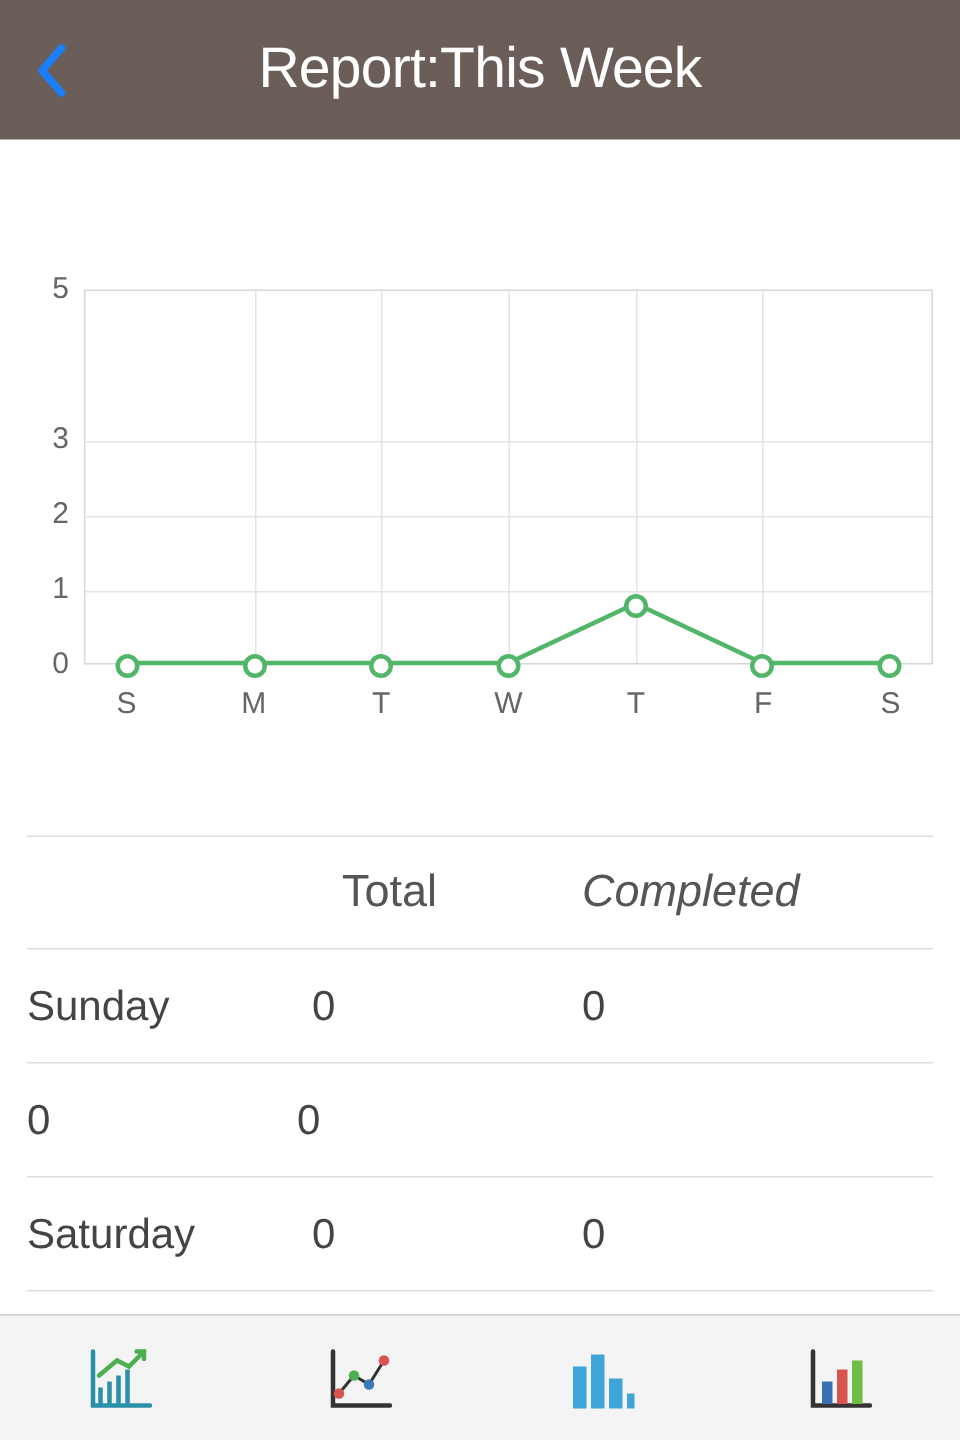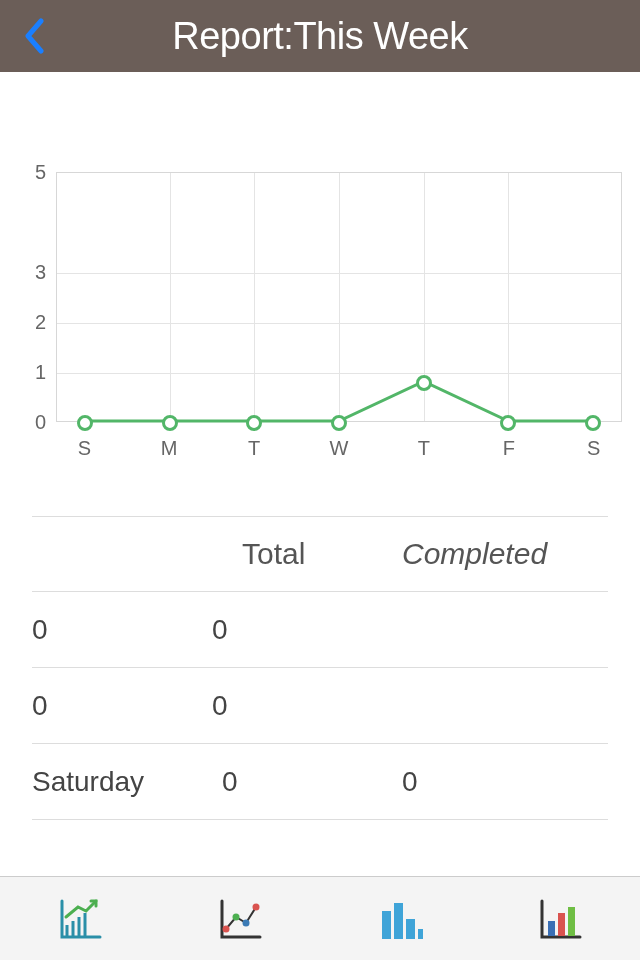--- a/index.html
+++ b/index.html
@@ -5,21 +5,21 @@
     * { margin: 0; padding: 0; box-sizing: border-box; }
     body {
       width: 640px;
       height: 960px;
       font-family: -apple-system, "Helvetica Neue", Arial, sans-serif;
       background: #fff;
       overflow: hidden;
       position: relative;
     }
     .header {
-      height: 72px;
+      height: 93px;
       background: #6b5e58;
       display: flex;
       align-items: center;
       position: relative;
     }
     .back-btn {
       position: absolute;
       left: 16px;
       top: 50%;
       transform: translateY(-50%);
@@ -91,22 +91,22 @@
       top: 265px;
       height: 30px;
     }
     .x-label {
       position: absolute;
       transform: translateX(-50%);
       font-size: 20px;
       color: #666;
     }
     .table-area {
-      margin-top: 24px;
-      padding: 0 32px;
+      margin-top: 44px;
+      padding: 0 18px;
     }
     .trow {
       display: flex;
       height: 76px;
       align-items: center;
       border-bottom: 1px solid #ddd;
       font-size: 28px;
       color: #444;
     }
     .trow.header-row {
@@ -192,20 +192,21 @@
 </div>
 
 <div class="table-area">
   <div class="trow header-row">
     <div class="tcell-day"></div>
     <div class="tcell-total">Total</div>
     <div class="tcell-completed">Completed</div>
   </div>
   <div id="table-rows">
       <div class="trow">
+        <div class="tcell-day">Sunday</div>
         <div class="tcell-total">0</div>
         <div class="tcell-completed">0</div>
       </div>
       <div class="trow">
         <div class="tcell-total">0</div>
         <div class="tcell-completed">0</div>
       </div>
       <div class="trow">
         <div class="tcell-day">Saturday</div>
         <div class="tcell-total">0</div>

